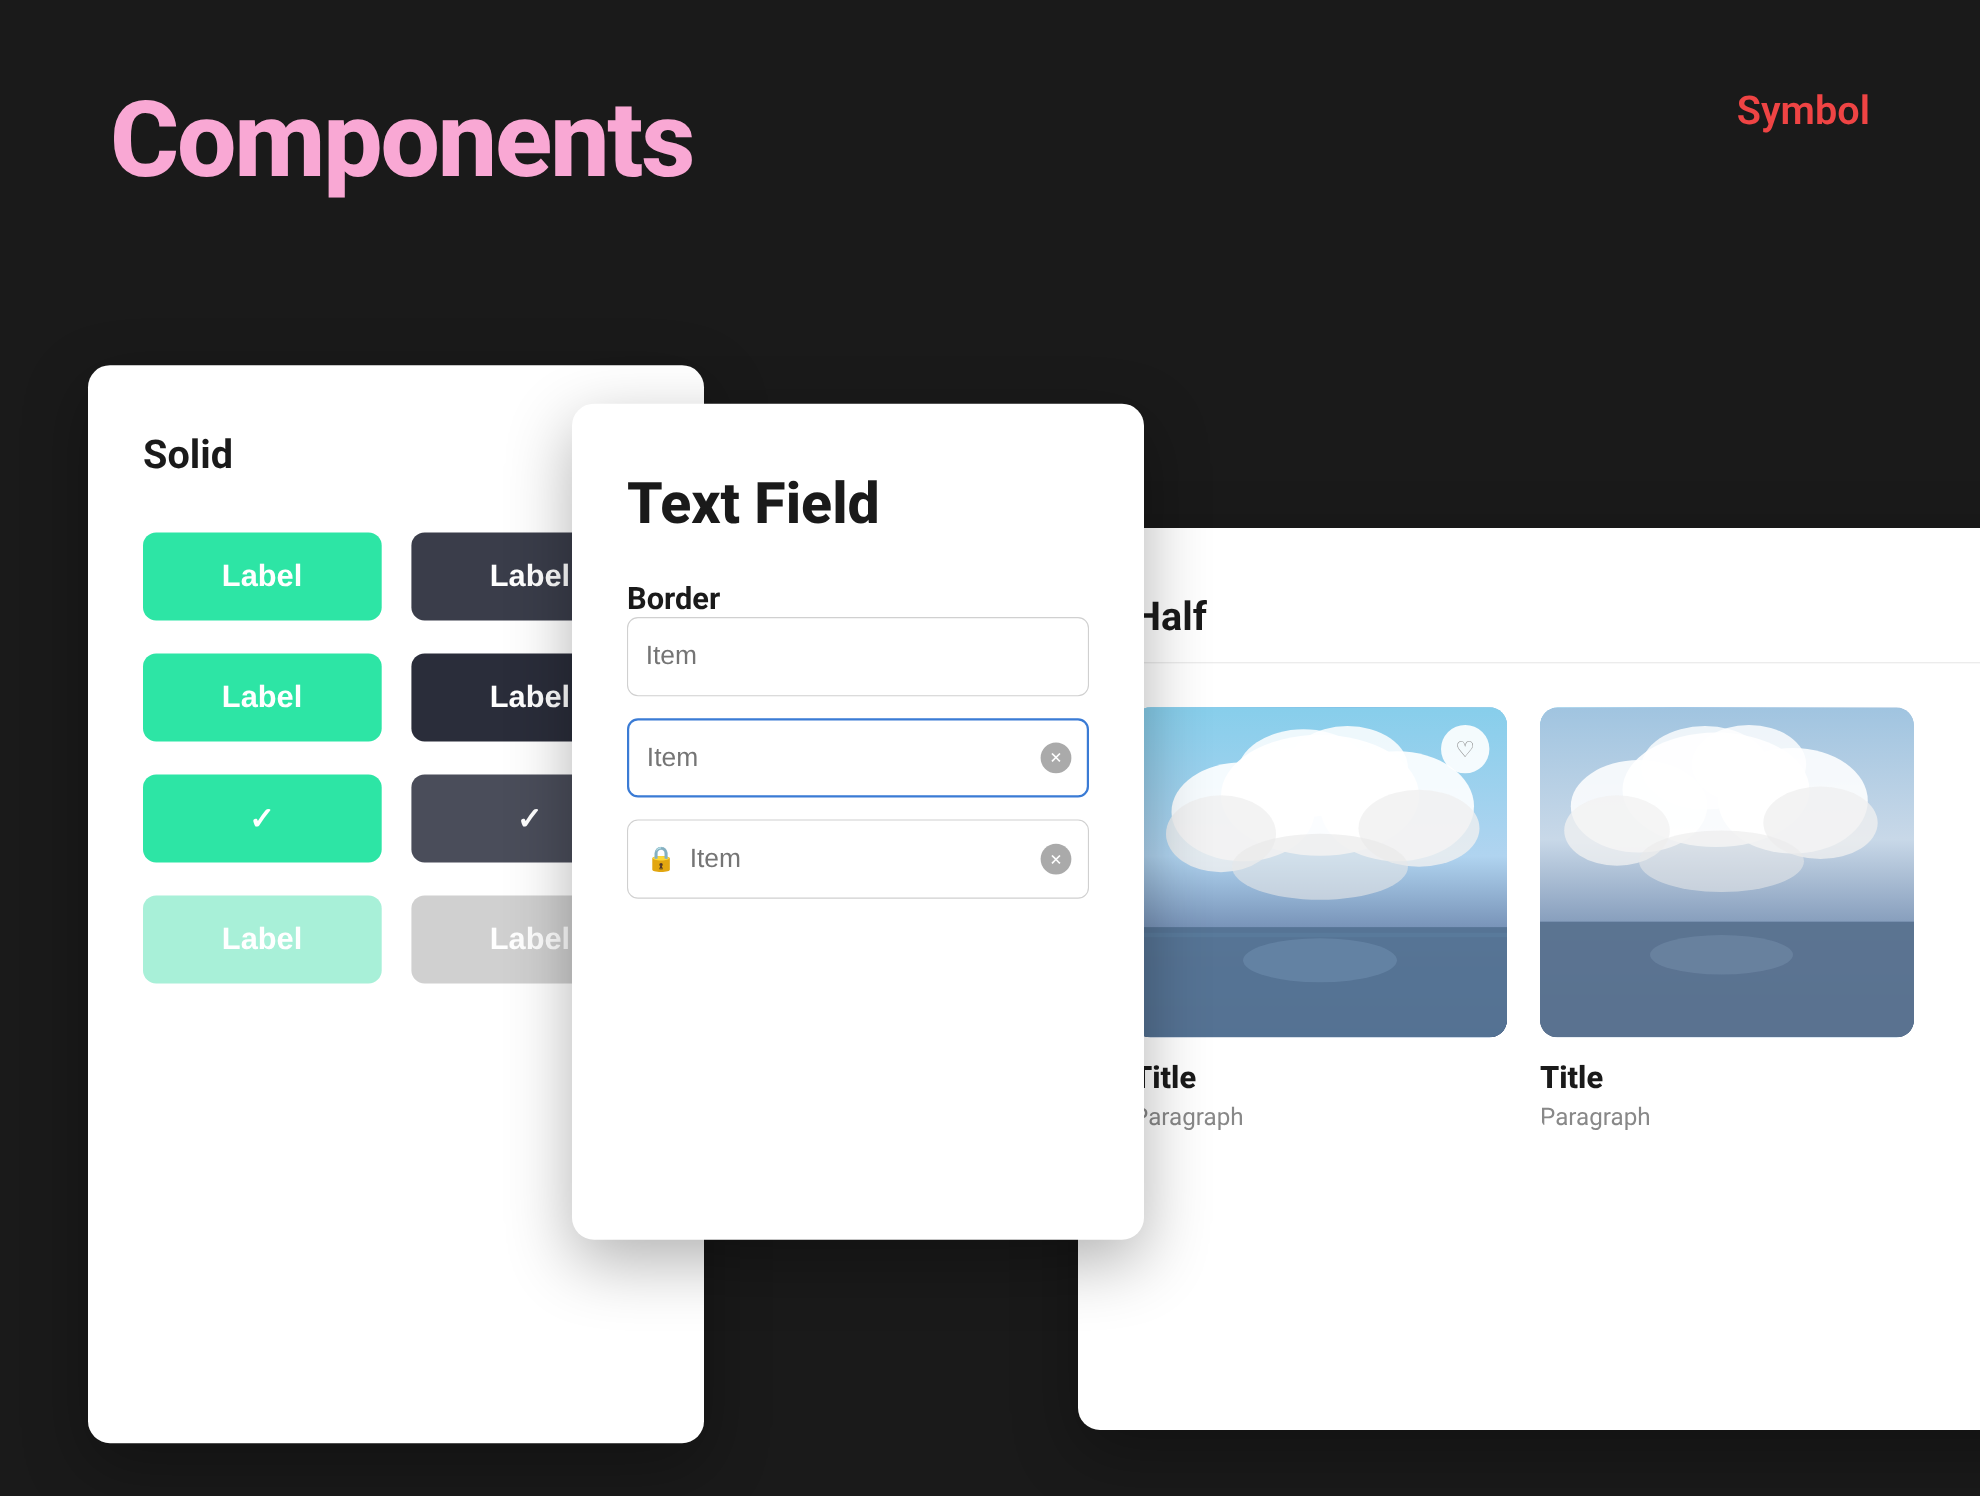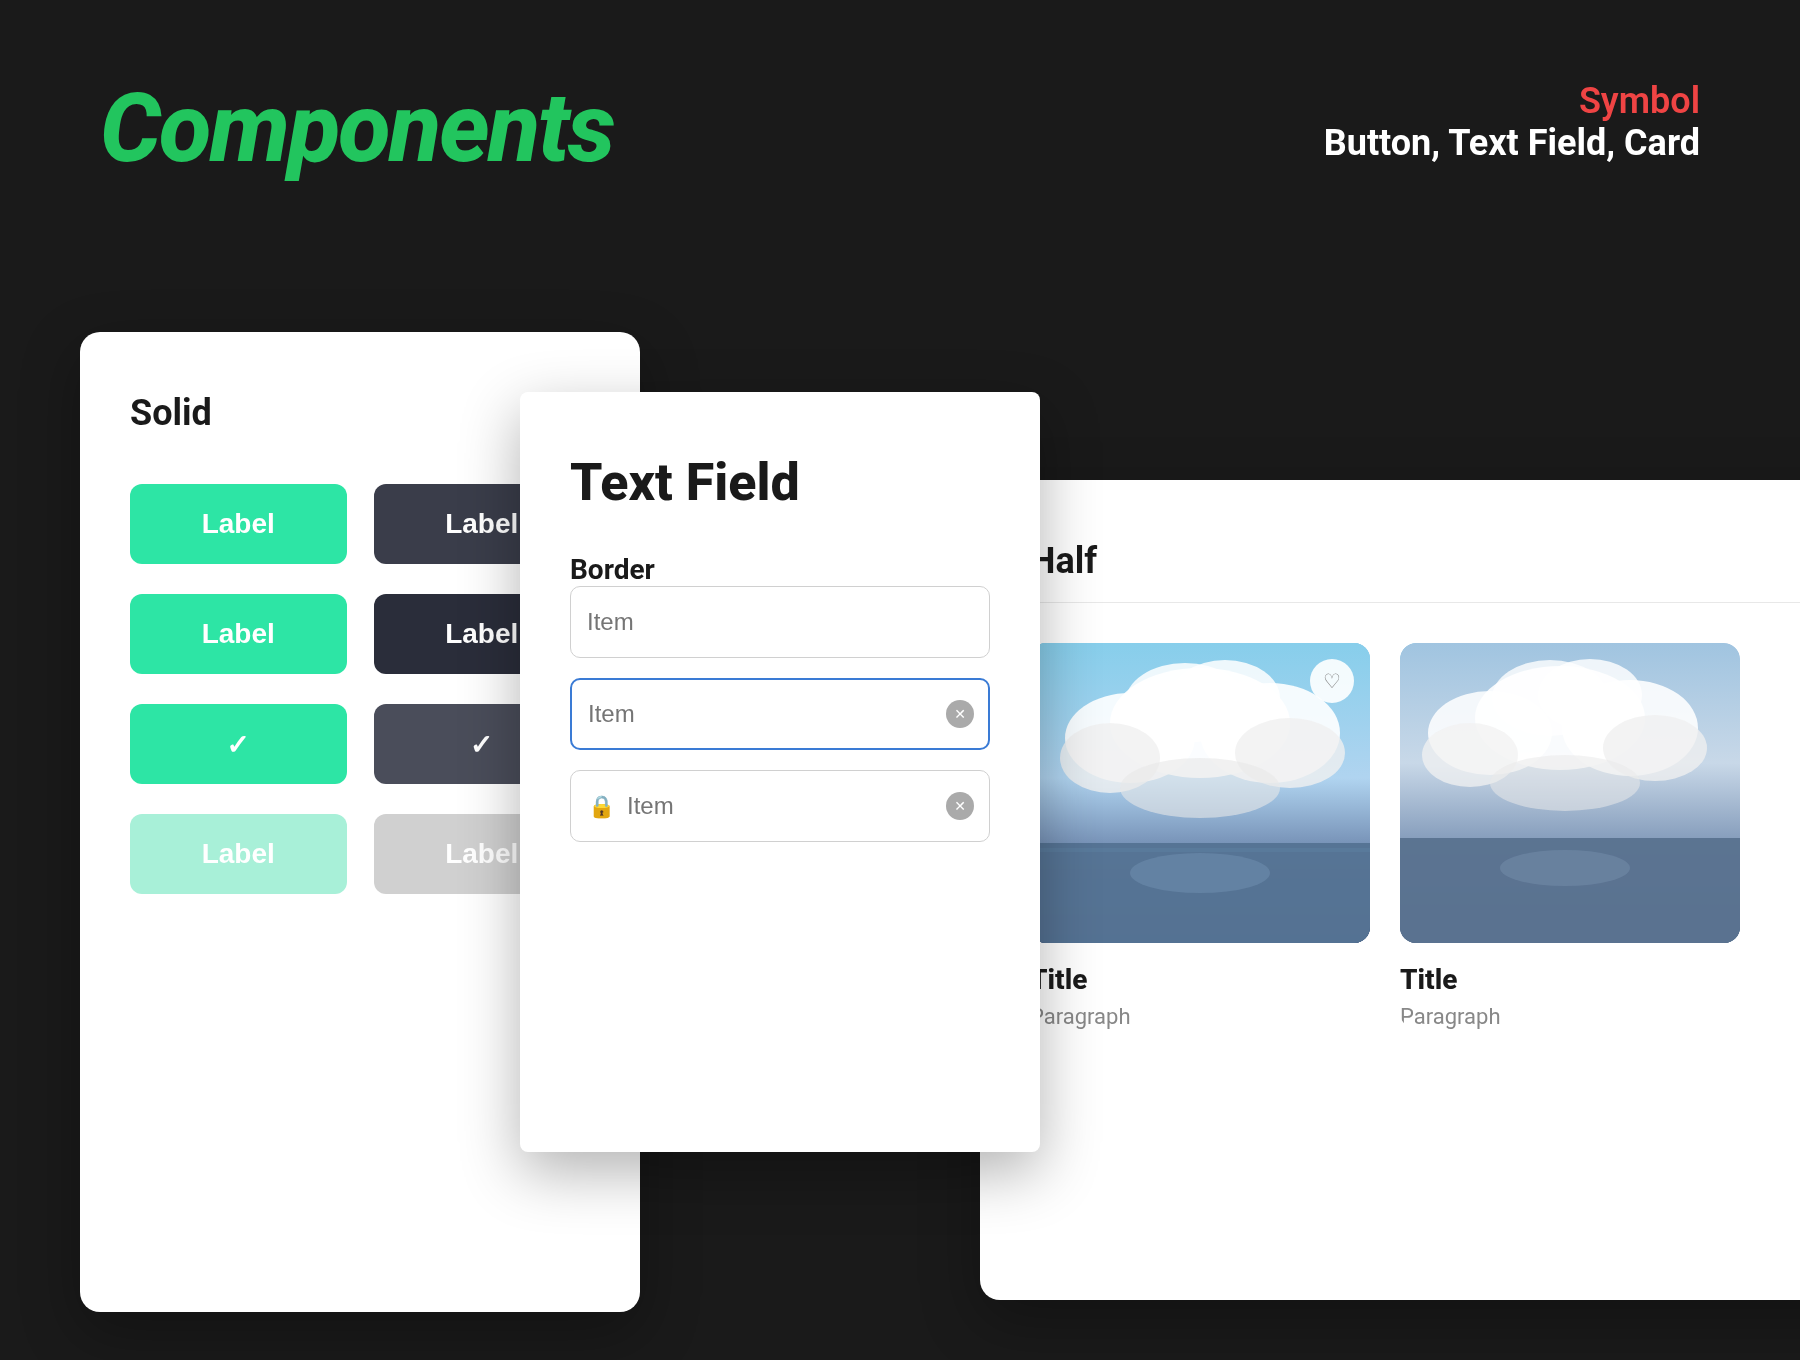--- a/index.html
+++ b/index.html
@@ -15,26 +15,25 @@
 
     
     .header {
       padding: 80px 100px 60px;
       display: flex;
       justify-content: space-between;
       align-items: flex-start;
     }
 
     .header-title {
-      color: #22c55e;
+      color: #f9a8d4;
       font-size: 96px;
       font-weight: 800;
       line-height: 1;
       letter-spacing: -2px;
-      font-style: italic;
     }
 
     .header-subtitle {
       text-align: right;
     }
 
     .header-symbol {
       color: #ef4444;
       font-size: 36px;
       font-weight: 600;
@@ -141,26 +140,26 @@
       width: 220px;
     }
 
     .checkmark {
       font-size: 28px;
     }
 
     
     .textfield-panel {
       position: absolute;
-      top: 72px;
+      top: 47px;
       left: 440px;
       width: 520px;
       height: 760px;
       background: #ffffff;
-      border-radius: 8px;
+      border-radius: 20px;
       padding: 60px 50px;
       box-shadow: 0 20px 60px rgba(0,0,0,0.3);
       z-index: 2;
     }
 
     .textfield-title {
       font-size: 52px;
       font-weight: 800;
       color: #1a1a1a;
       margin-bottom: 40px;
@@ -314,21 +313,20 @@
       color: #888;
     }
   </style>
 </head>
 <body>
 
 <div class="header">
   <h1 class="header-title">Components</h1>
   <div class="header-subtitle">
     <span class="header-symbol">Symbol</span>
-    <span class="header-types">Button, Text Field, Card</span>
   </div>
 </div>
 
 <div class="cards-area">
 
   <div class="solid-panel">
     <div class="panel-title">Solid</div>
 
     <div class="button-row">
       <button class="btn btn-green">

